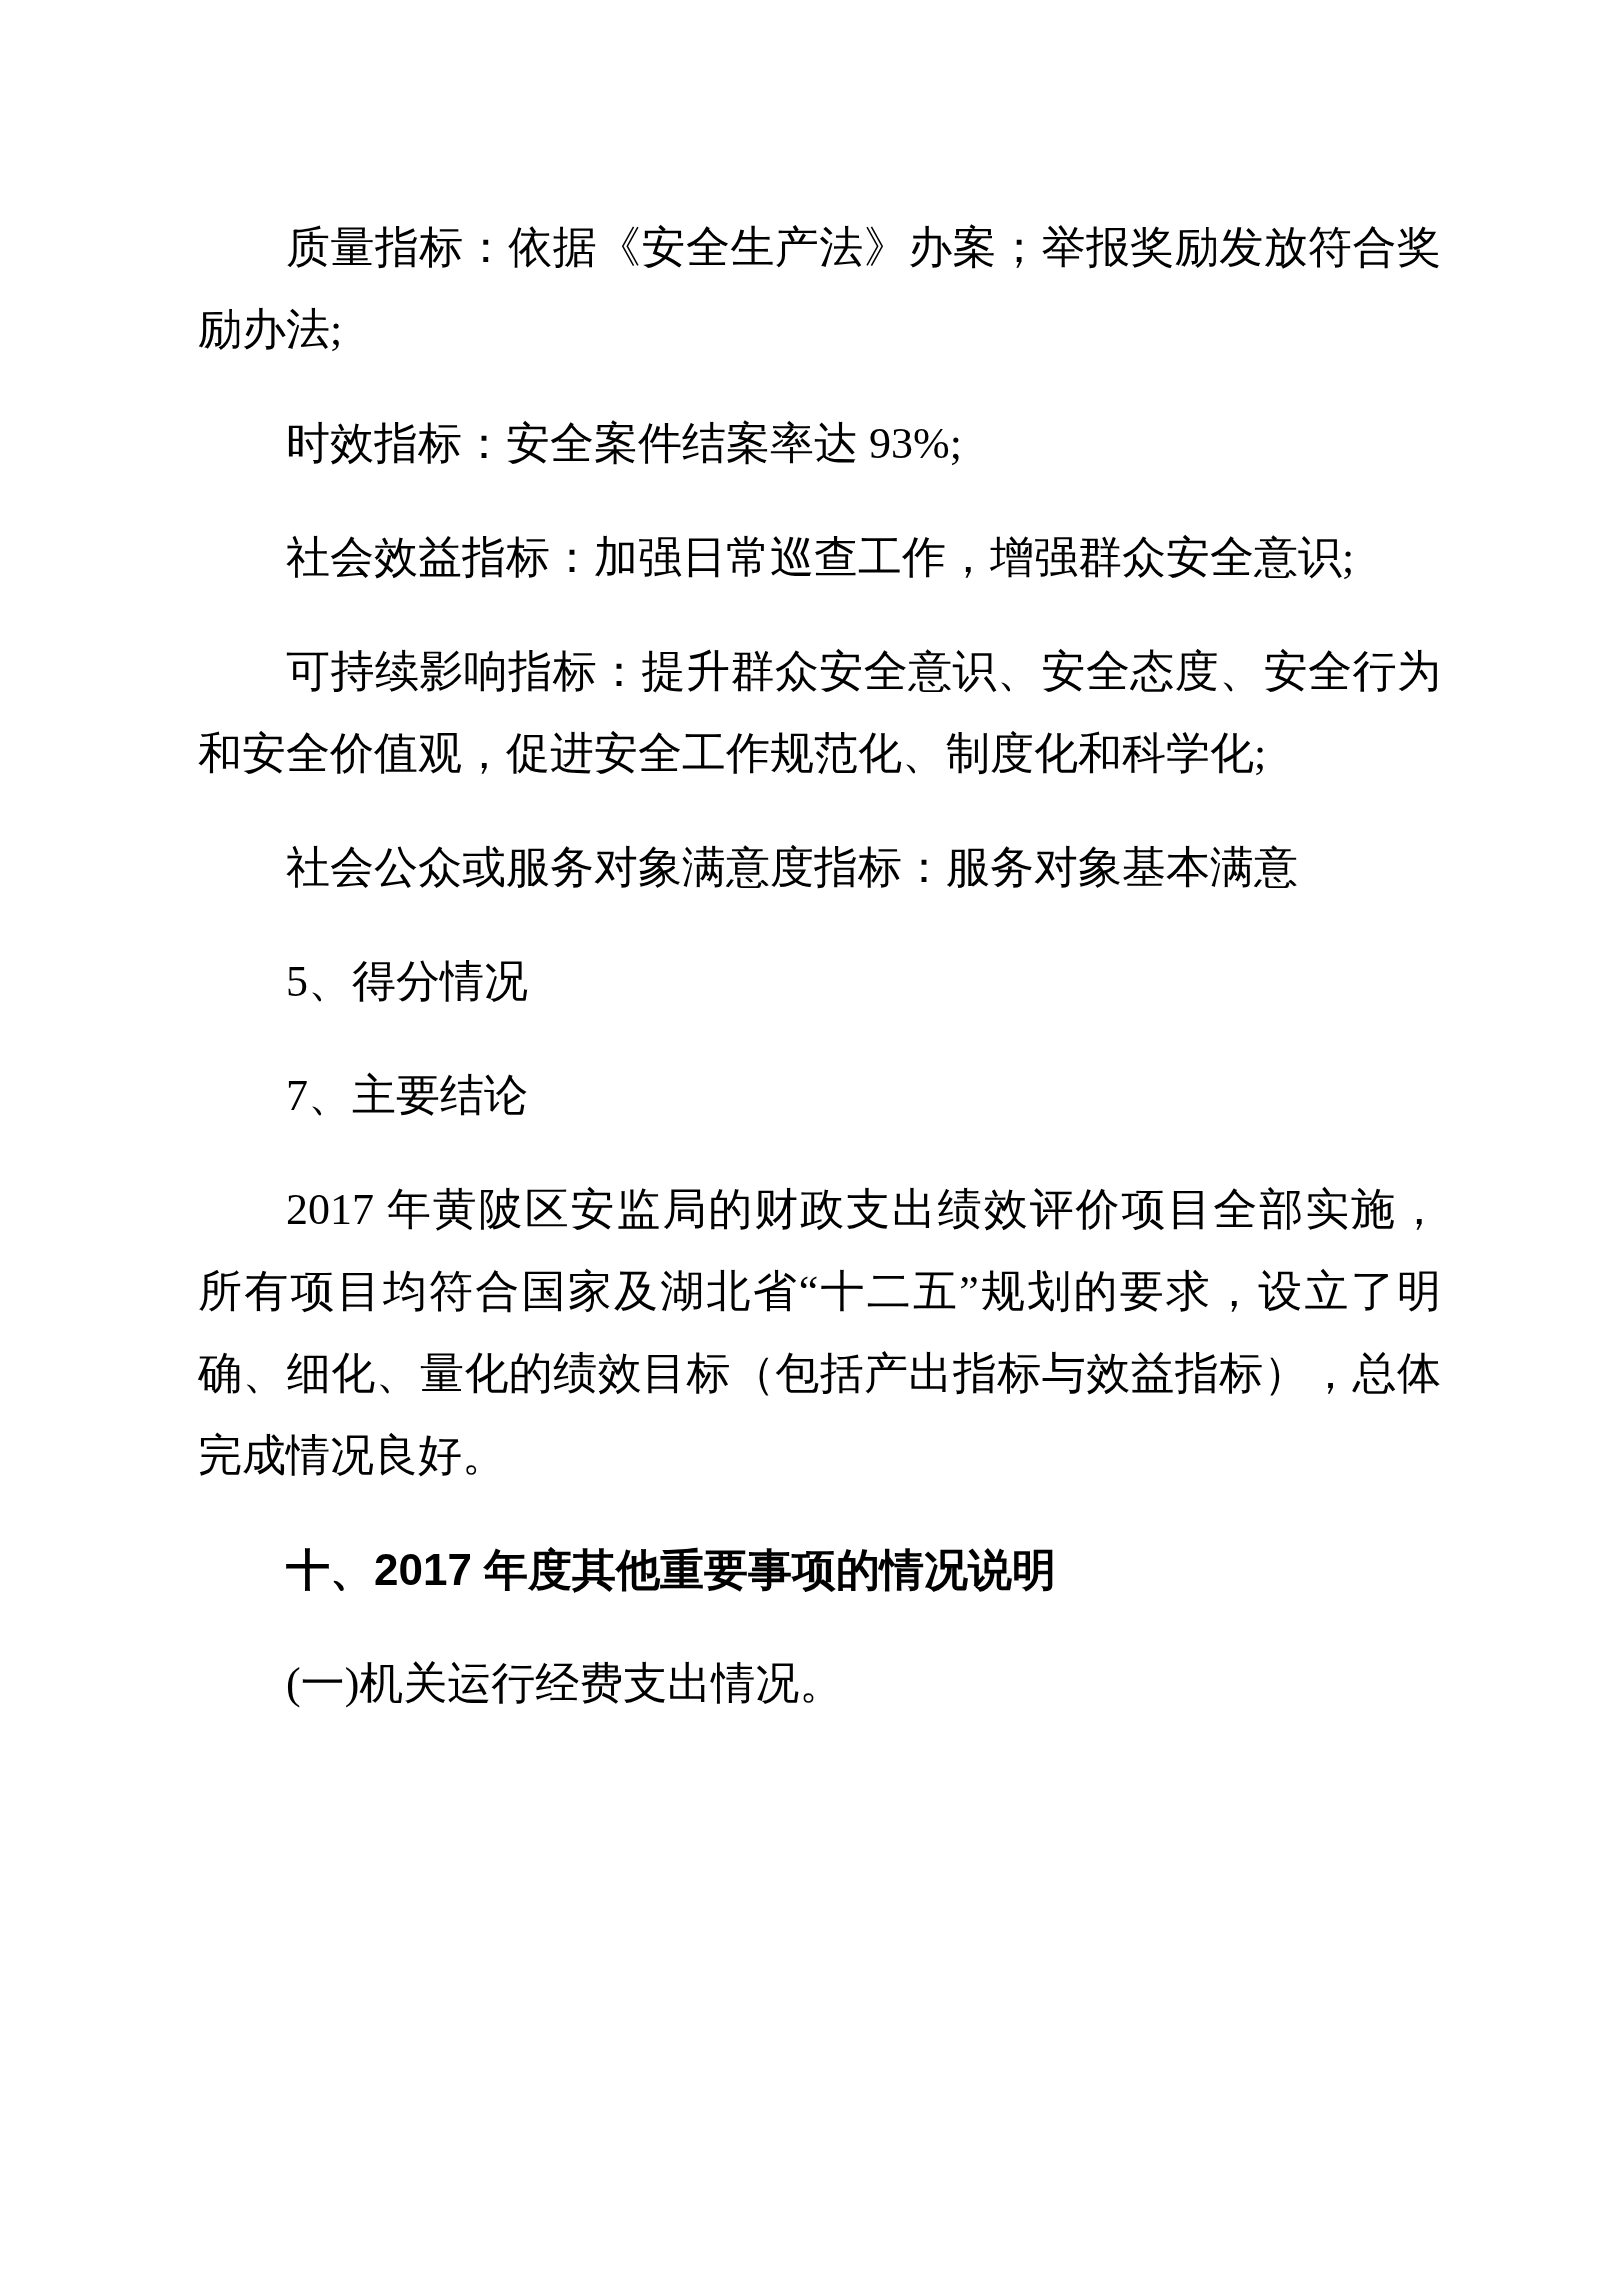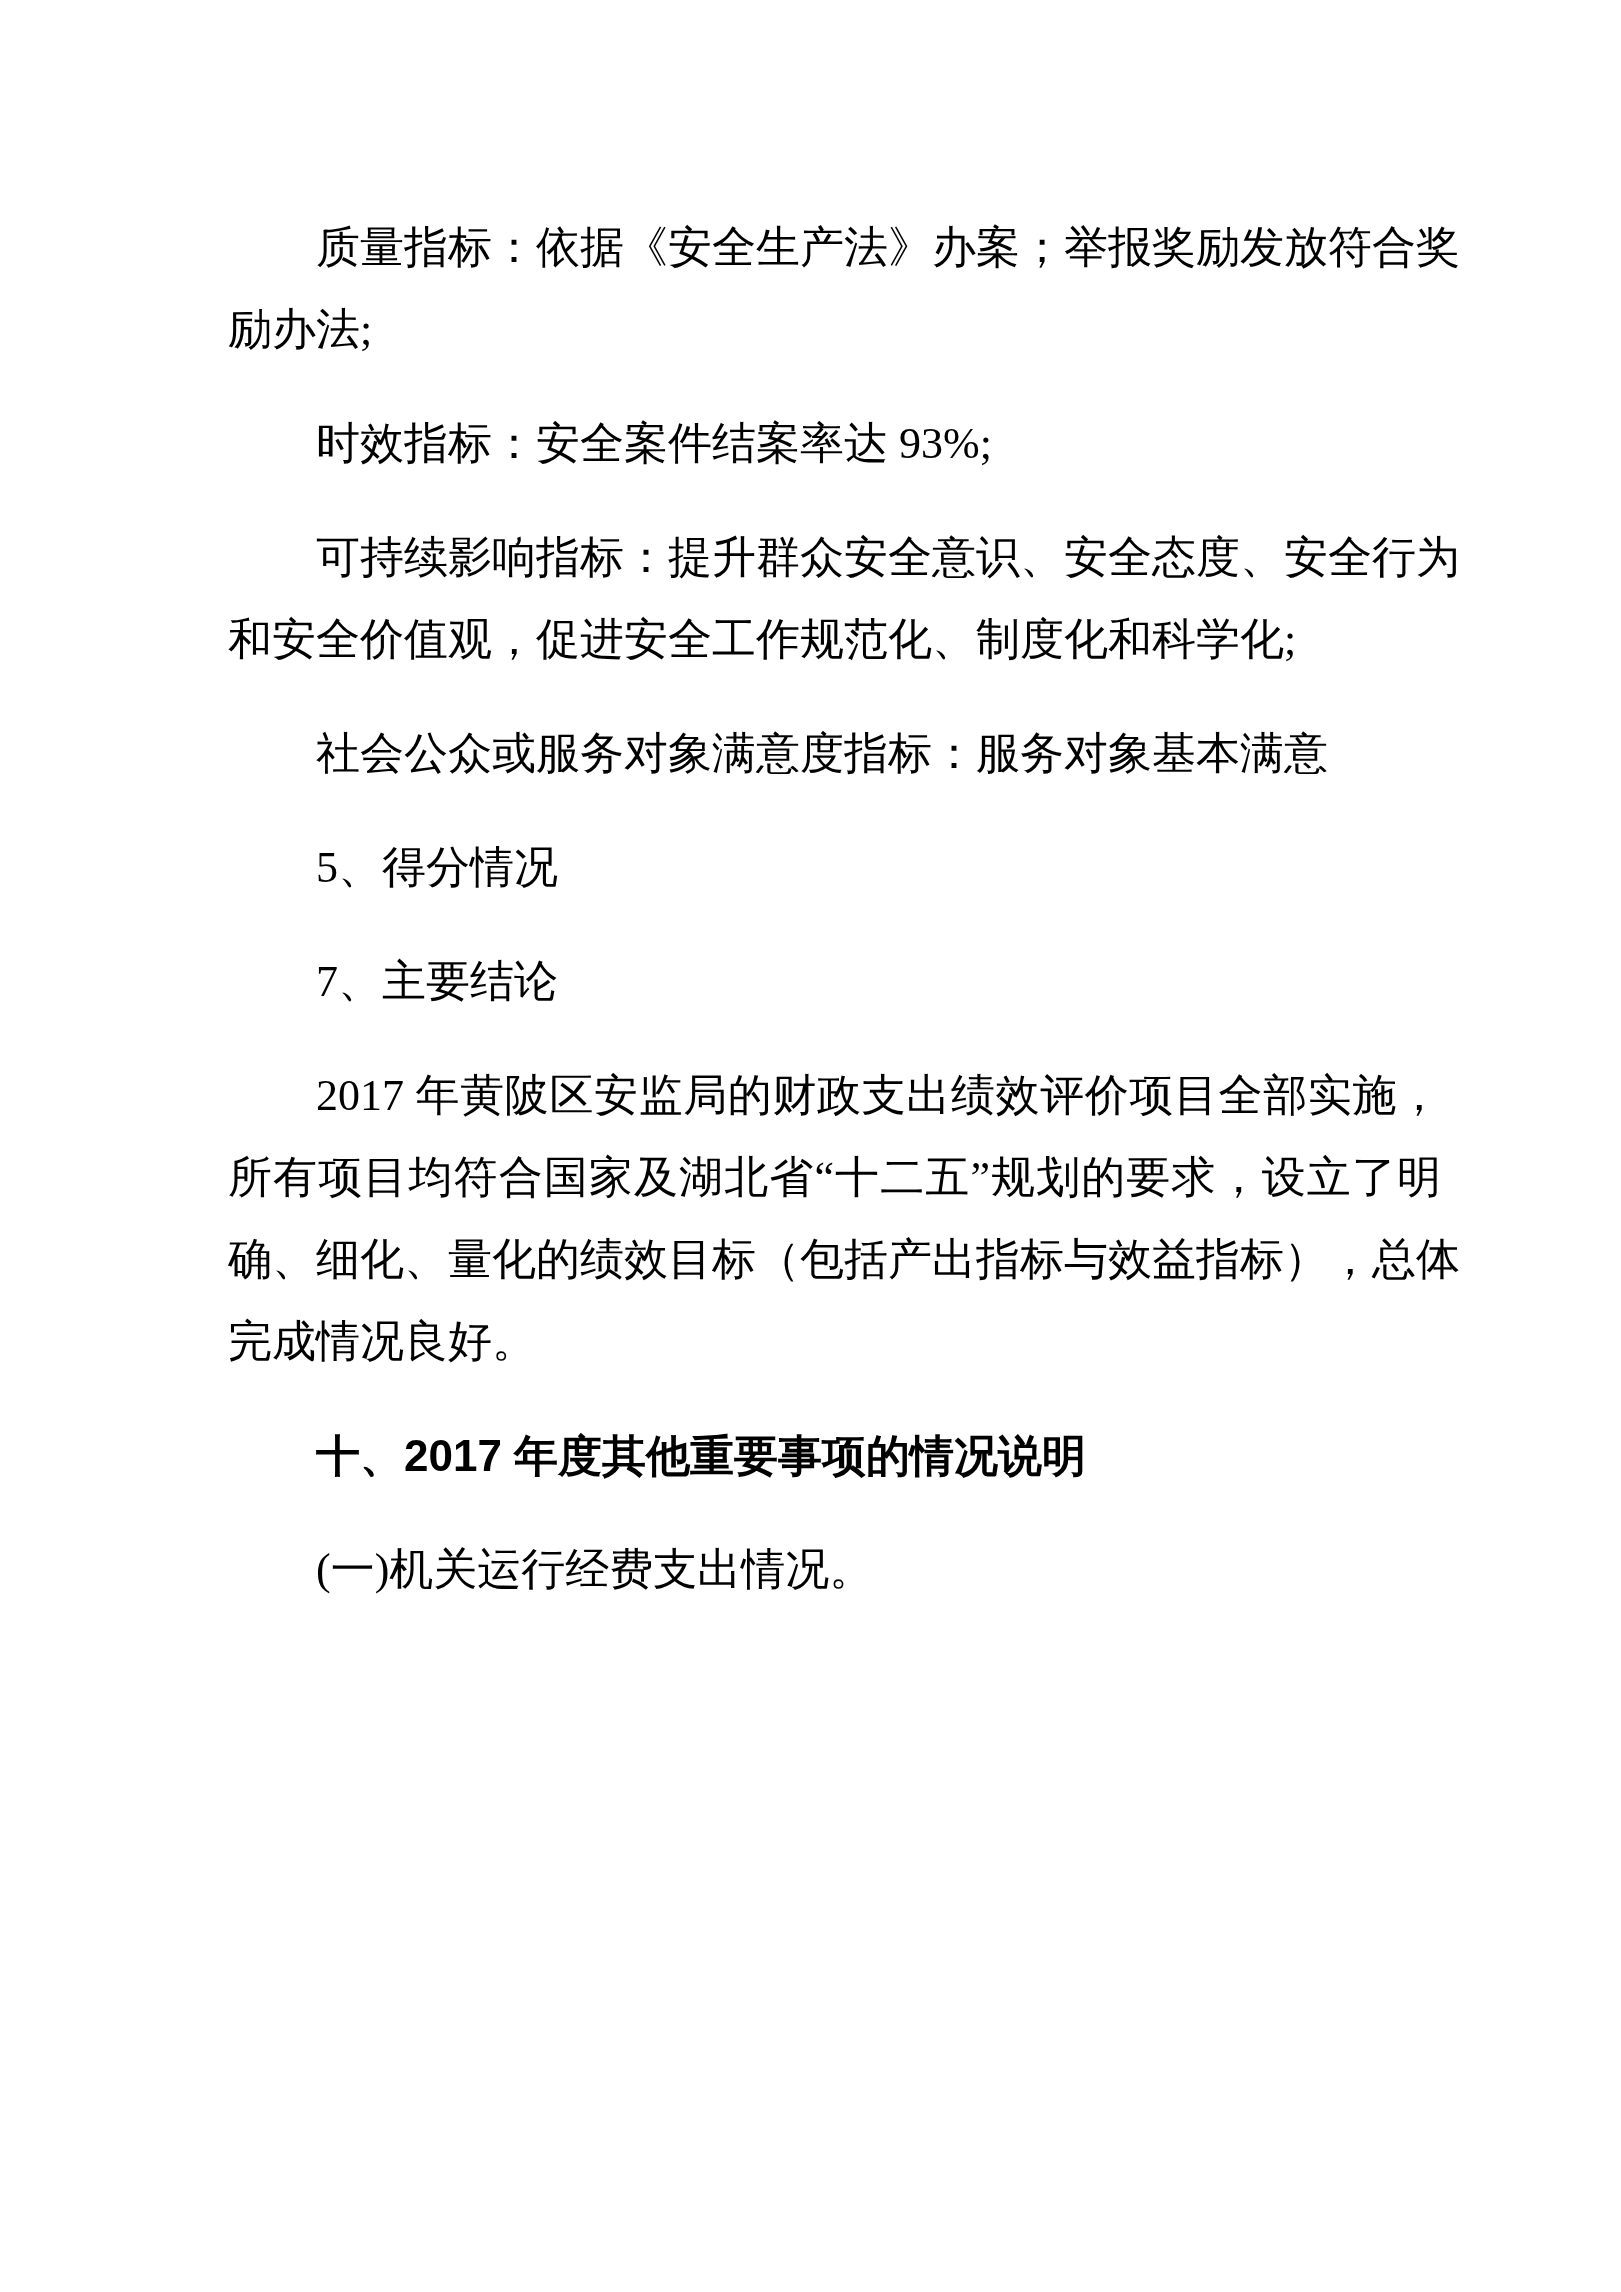--- a/index.html
+++ b/index.html
@@ -9,21 +9,20 @@
     width: 1621px;
     height: 2293px;
     margin: 0 auto;
     background: #ffffff;
     color: #000000;
     font-family: "Liberation Serif", "DejaVu Serif", serif;
     overflow: hidden;
   }
   .doc-body {
     padding: 207px 180px 0 198px;
-    margin-left: 30px;
   }
   .para {
     font-size: 44px;
     line-height: 82px;
     margin: 0 0 32px 0;
     text-align: left;
   }
   .ln { display: block; white-space: nowrap; text-indent: 0; }
   .ln.first { text-indent: 2em; }
   .ln.full { text-align: justify; text-align-last: justify; }
@@ -41,20 +40,23 @@
     <p class="para">
       <span class="ln first full">质量指标：依据《安全生产法》办案；举报奖励发放符合奖</span>
       <span class="ln">励办法;</span>
     </p>
 
     <p class="para">
       <span class="ln first">时效指标：安全案件结案率达 93%;</span>
     </p>
 
 
+    <p class="para">
+      <span class="ln first">社会效益指标：加强日常巡查工作，增强群众安全意识;</span>
+    </p>
 
     <p class="para">
       <span class="ln first full">可持续影响指标：提升群众安全意识、安全态度、安全行为</span>
       <span class="ln">和安全价值观，促进安全工作规范化、制度化和科学化;</span>
     </p>
 
     <p class="para">
       <span class="ln first">社会公众或服务对象满意度指标：服务对象基本满意</span>
     </p>
 

